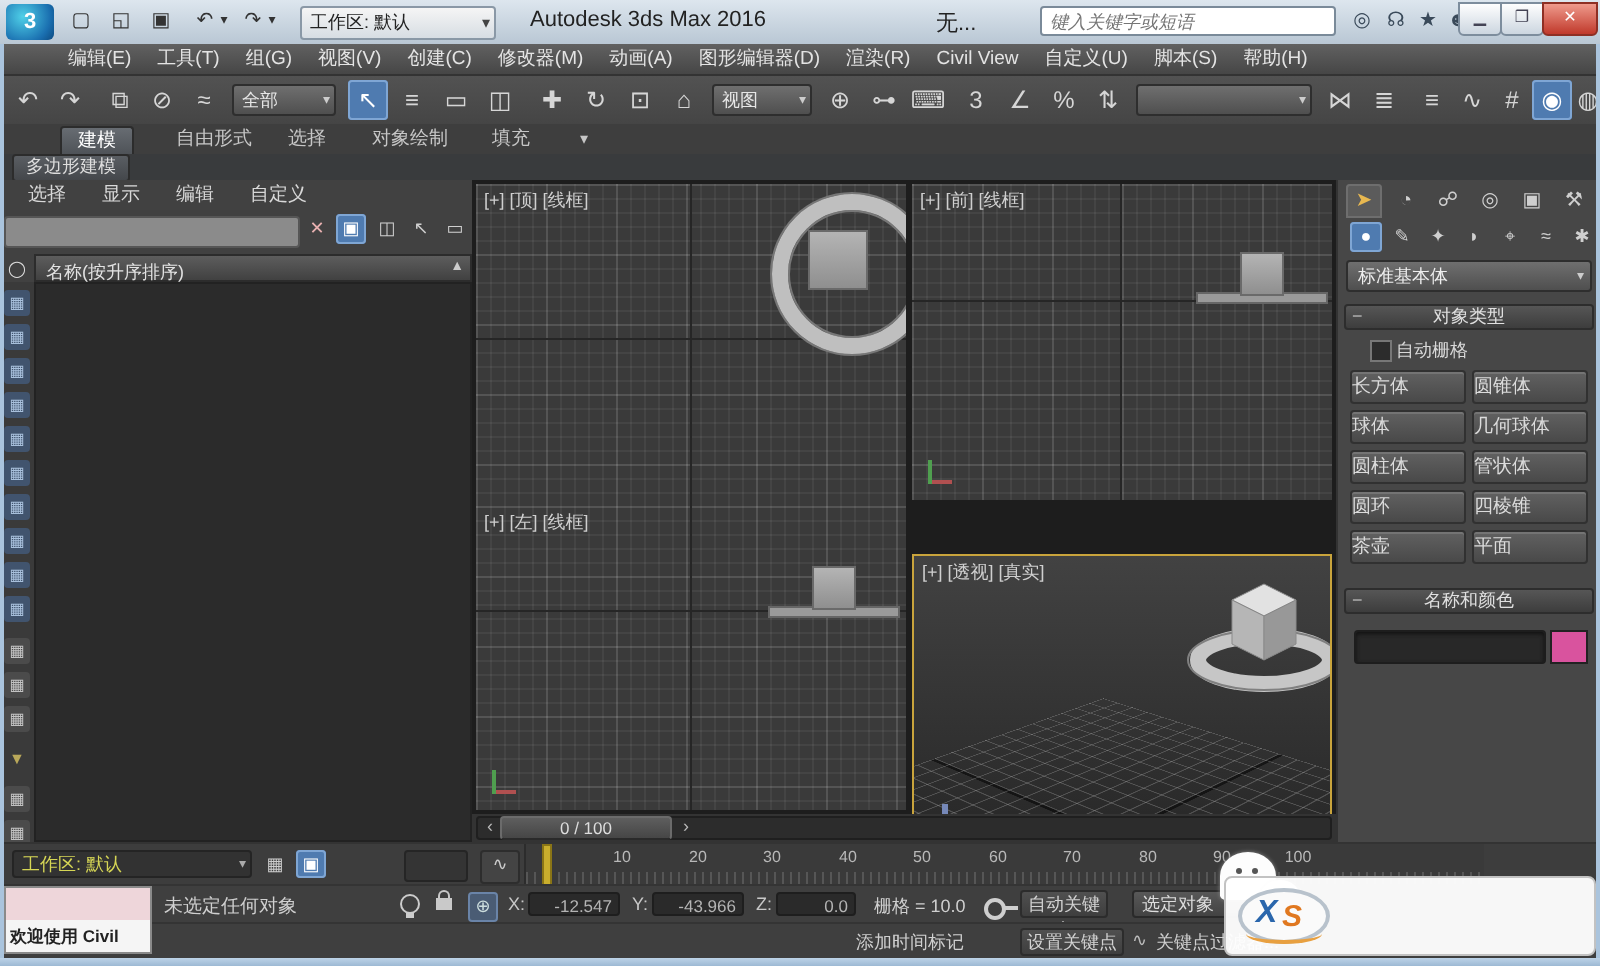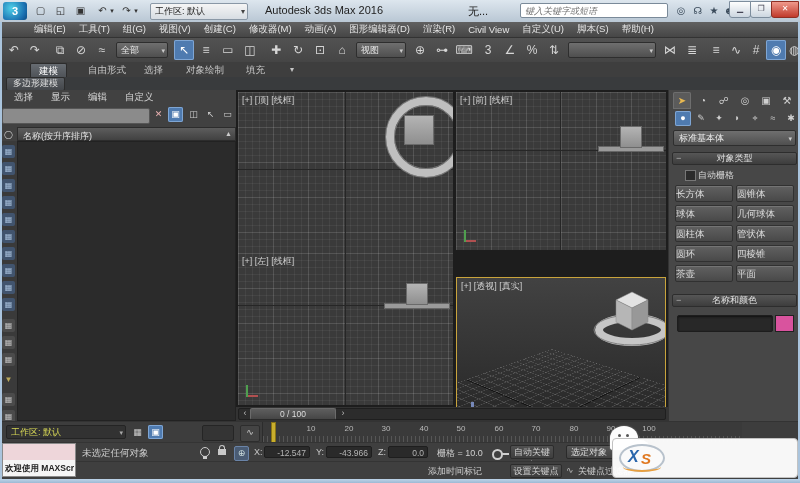--- a/index.html
+++ b/index.html
@@ -460,21 +460,21 @@
   </div>
   <div class="abs srow2">
     <span class="abs stext ni" style="left:428px;top:3px;font-size:9px">添加时间标记</span>
     <div class="abs sbtn" style="left:510px;width:52px">设置关键点</div>
     <span class="abs stext" style="left:566px;top:3px;font-size:9px;color:#bbb">∿</span>
     <span class="abs stext ni" style="left:578px;top:3px;font-size:9px">关键点过滤器...</span>
     <span class="abs stext" style="left:644px;top:3px">«</span>
   </div>
   <div class="abs listener">
     <div class="lis-top"></div>
-    <div class="lis-bot ni">欢迎使用 MAXScr</div>
+    <div class="lis-bot ni">欢迎使用 Civil</div>
   </div>
 
   <div class="abs wechat">
     <div class="wc1">
         <i class="e1"></i>
         <i class="e2"></i>
       </div>
     <div class="wc2">
         <i class="e1"></i>
         <i class="e2"></i>

